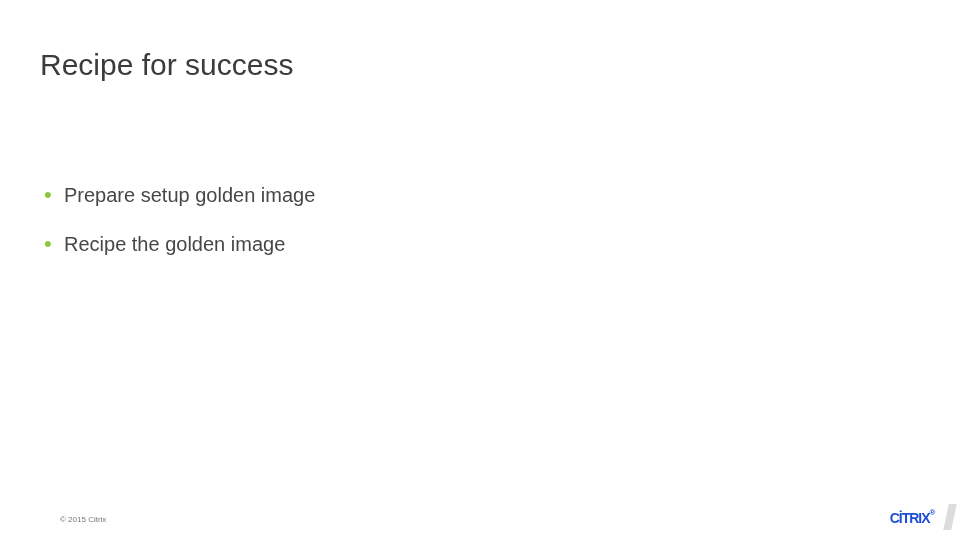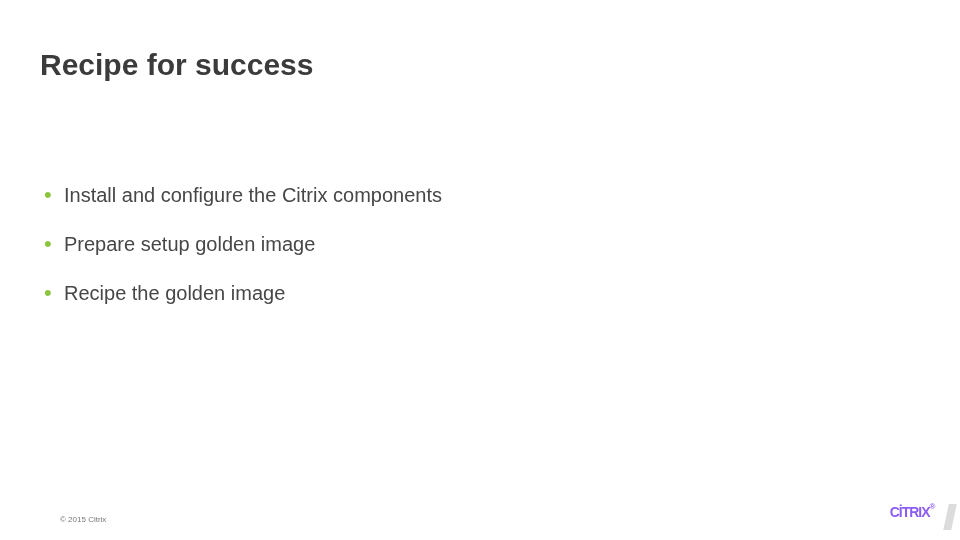--- a/index.html
+++ b/index.html
@@ -5,21 +5,21 @@
     * { margin: 0; padding: 0; box-sizing: border-box; }
     html, body { width: 960px; height: 540px; font-family: Arial, "Helvetica Neue", Helvetica, sans-serif; background: #fff; color: #444; }
     .slide {
       position: relative;
       width: 960px;
       height: 540px;
       padding: 48px 40px 0 40px;
     }
     .title {
       font-size: 30px;
-      font-weight: 700;
+      font-weight: 400;
       color: #3b3b3b;
       margin-bottom: 100px;
     }
     .bullets {
       list-style: none;
     }
     .bullets li {
       position: relative;
       padding-left: 24px;
       font-size: 20px;
@@ -41,25 +41,25 @@
       position: absolute;
       left: 40px;
       bottom: 16px;
       font-size: 8px;
       color: #777;
       padding-left: 20px;
     }
     .logo {
       position: absolute;
       right: 24px;
-      bottom: 20px;
+      bottom: 14px;
       font-size: 14px;
       font-weight: 700;
       letter-spacing: 0.5px;
-      color: #8b5cf6;
+      color: #1d4ed8;
       font-family: Arial, sans-serif;
     }
     .logo .dot { letter-spacing: -1px; }
     .logo sup { font-size: 8px; vertical-align: top; position: relative; top: -2px; }
     .accent-bar {
       position: absolute;
       right: 6px;
       bottom: 10px;
       width: 8px;
       height: 26px;
@@ -67,21 +67,20 @@
       transform: skewX(-12deg);
     }
   </style>
 </head>
 <body>
 
 <div class="slide">
   <h1 class="title">Recipe for success</h1>
 
   <ul class="bullets">
-    <li>Install and configure the Citrix components</li>
     <li>Prepare setup golden image</li>
     <li>Recipe the golden image</li>
   </ul>
 
   <div class="footer">© 2015 Citrix</div>
 
   <div class="accent-bar"></div>
   <div class="logo">
     <span class="dot">CİTRIX</span><sup>®</sup>
   </div>

